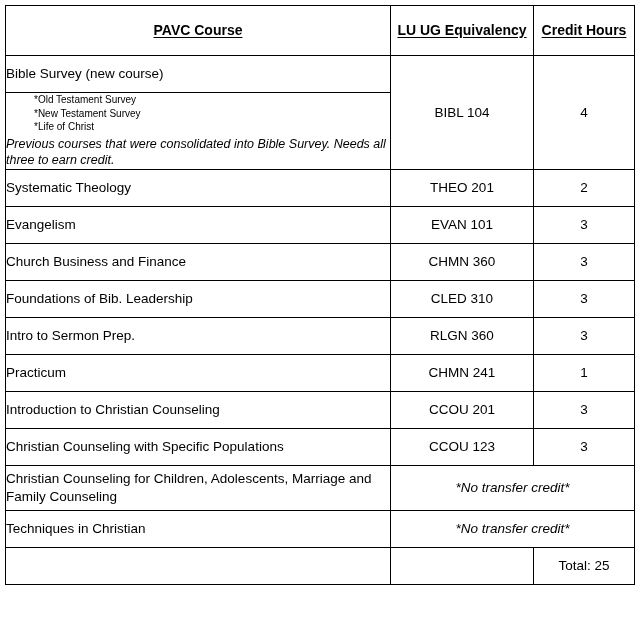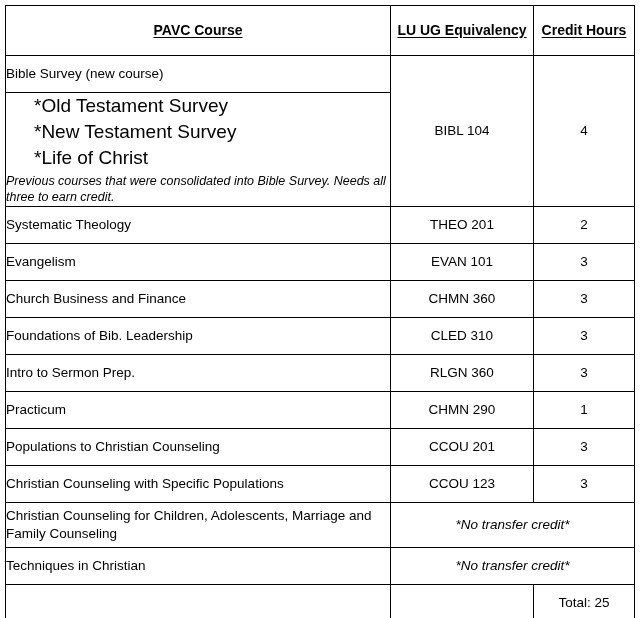--- a/index.html
+++ b/index.html
@@ -76,21 +76,21 @@
     text-align: left;
   }
   .italic { }
   .sub-list {
     margin: 0;
     padding: 0 0 2px 28px;
     list-style: none;
   }
   .sub-list li {
     line-height: 1.37;
-    font-size: 19px;
+    font-size: 10px;
   }
   .bible-note {
     font-style: italic;
     font-size: 12.5px;
     line-height: 1.3;
     margin: 0;
     padding-right: 4px;
   }
   .span-cell {
     text-align: center;
@@ -178,25 +178,25 @@
       <td class="equiv-cell">CLED 310</td>
       <td class="credit-cell">3</td>
     </tr>
     <tr>
       <td class="course-cell">Intro to Sermon Prep.</td>
       <td class="equiv-cell">RLGN 360</td>
       <td class="credit-cell">3</td>
     </tr>
     <tr>
       <td class="course-cell">Practicum</td>
-      <td class="equiv-cell">CHMN 290</td>
+      <td class="equiv-cell">CHMN 241</td>
       <td class="credit-cell">1</td>
     </tr>
     <tr>
-      <td class="course-cell">Populations to Christian Counseling</td>
+      <td class="course-cell">Introduction to Christian Counseling</td>
       <td class="equiv-cell">CCOU 201</td>
       <td class="credit-cell">3</td>
     </tr>
     <tr>
       <td class="course-cell">Christian Counseling with Specific Populations</td>
       <td class="equiv-cell">CCOU 123</td>
       <td class="credit-cell">3</td>
     </tr>
 
     <tr>

